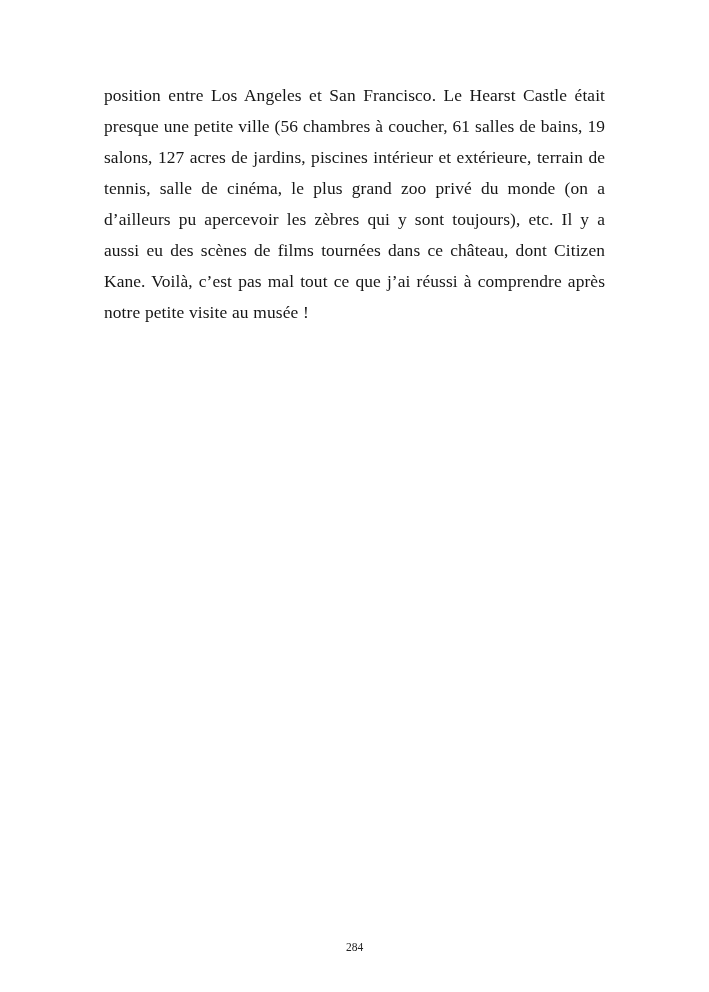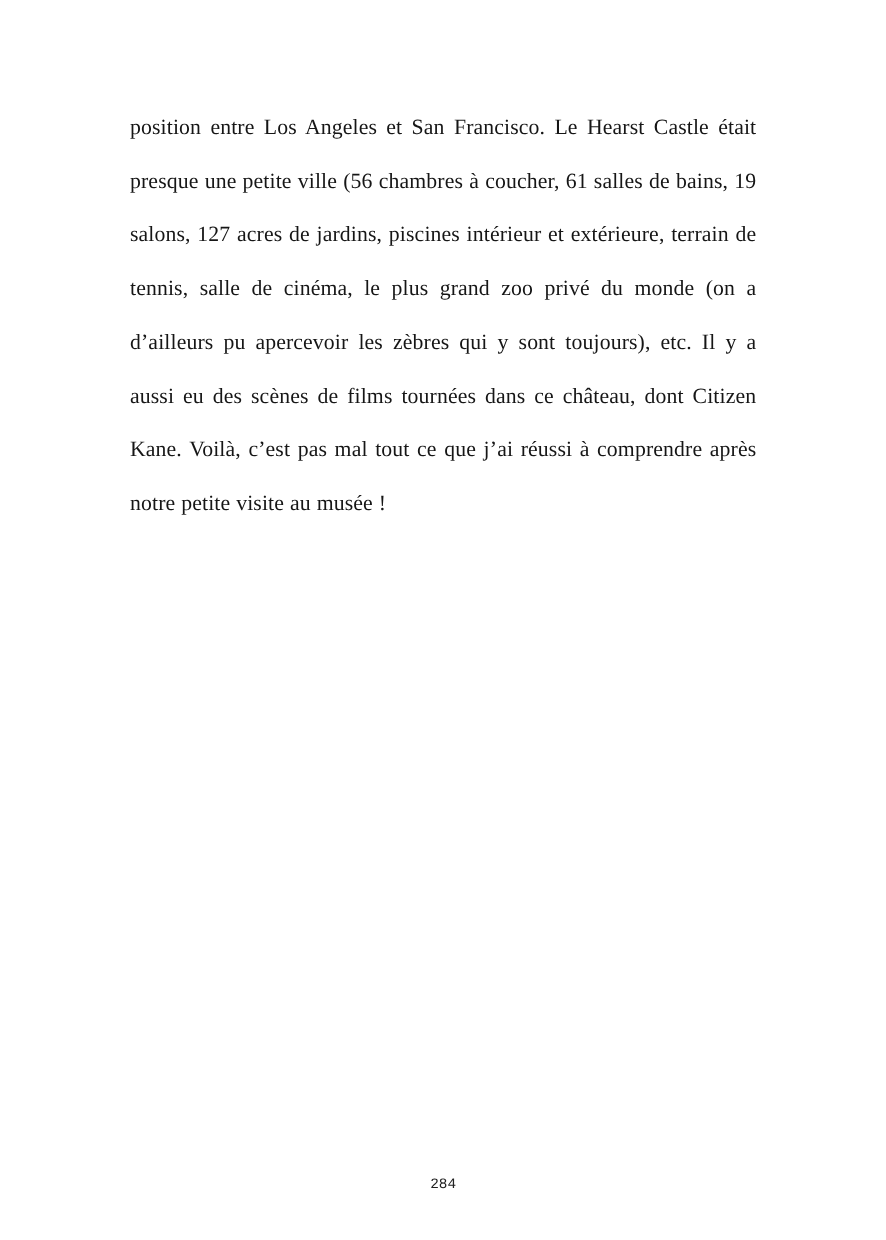--- a/index.html
+++ b/index.html
@@ -27,37 +27,37 @@
     position: absolute;
     left: 104px;
     top: 80px;
     width: 501px;
   }
   p.body-par {
     margin: 0 0 0 0;
     text-align: justify;
     text-justify: inter-word;
     font-size: 17.4px;
-    line-height: 43px;
+    line-height: 31px;
     letter-spacing: 0.1px;
     word-spacing: 0.3px;
     color: #161616;
   }
   p.body-par + p.body-par {
     margin-top: 15px;
   }
   .page-number {
     position: absolute;
     left: 0;
     top: 941px;
     width: 709px;
     text-align: center;
     font-size: 11.5px;
     color: #222222;
-    font-family: Liberation Mono, monospace;
+    font-family: Liberation Serif, serif;
   }
 </style>
 </head>
 <body>
 
 <div class="page">
   <div class="text-column">
     <p class="body-par">position entre Los Angeles et San Francisco. Le Hearst Castle était presque une petite ville (56 chambres à coucher, 61 salles de bains, 19 salons, 127 acres de jardins, piscines intérieur et extérieure, terrain de tennis, salle de cinéma, le plus grand zoo privé du monde (on a d’ailleurs pu apercevoir les zèbres qui y sont toujours), etc. Il y a aussi eu des scènes de films tournées dans ce château, dont Citizen Kane. Voilà, c’est pas mal tout ce que j’ai réussi à comprendre après notre petite visite au musée !</p>
   </div>
   <div class="page-number">284</div>

